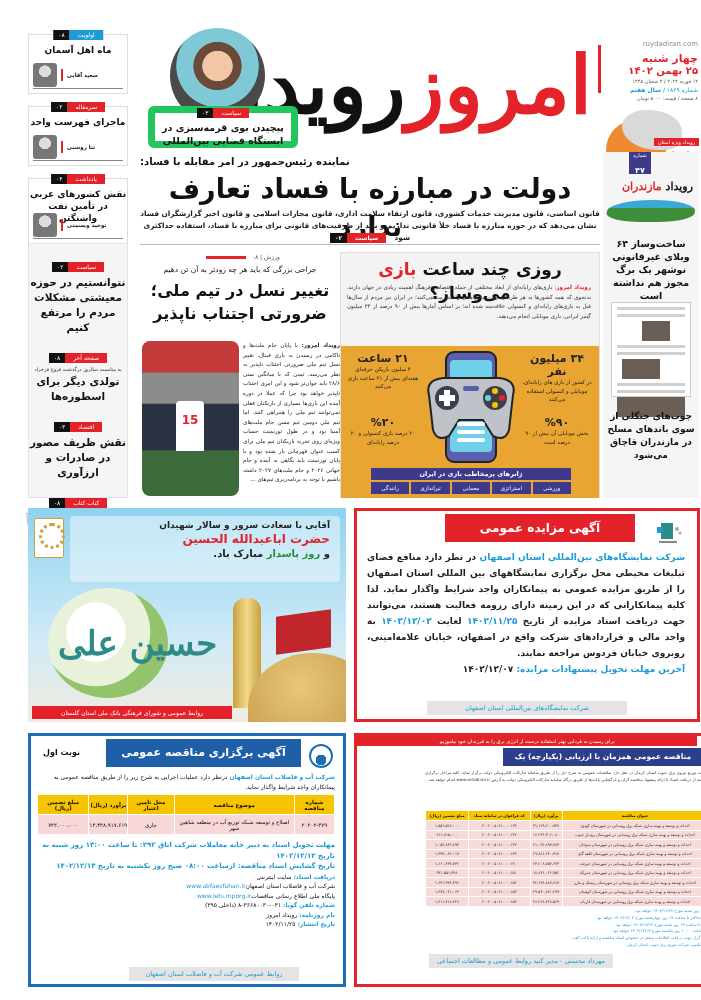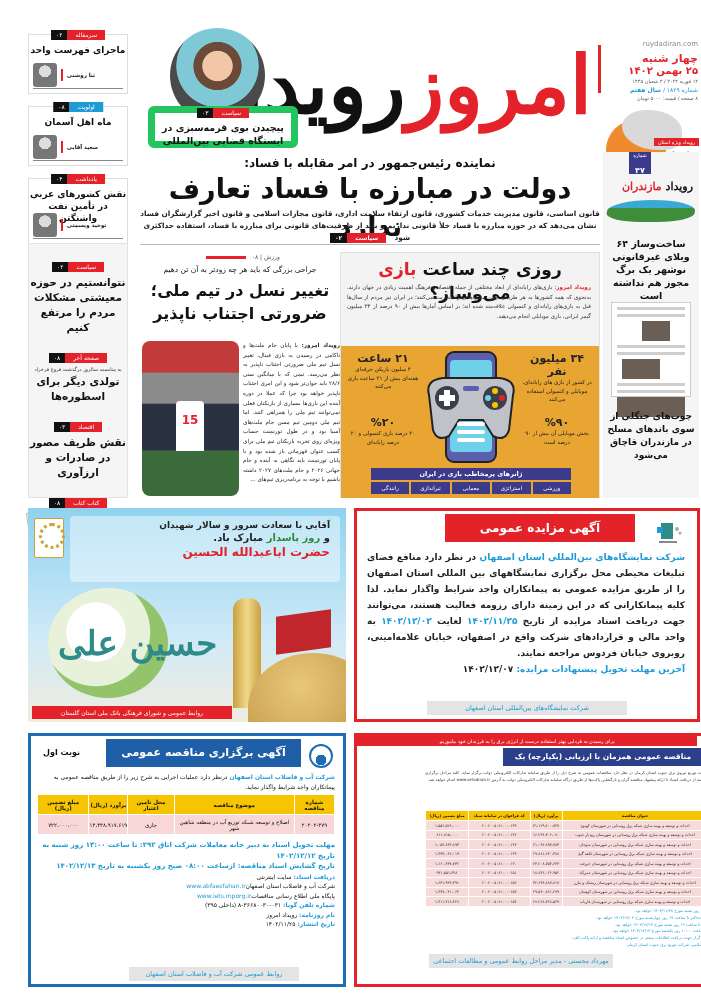--- a/index.html
+++ b/index.html
@@ -48,21 +48,21 @@
   .opinion .author { font-size: 5.5px; font-weight: bold; }
   #leftcol-lower { position: absolute; left: 28px; top: 243px; width: 100px; height: 255px; background: #f5f5f5; border: 1px solid #e3e3e3; text-align: center; }
   #leftcol-lower .item { position: relative; margin-top: 10px; }
   #leftcol-lower .item .tag { margin-bottom: 3px; }
   #leftcol-lower .big { font-size: 10.5px; font-weight: bold; line-height: 15px; }
   #leftcol-lower .small { font-size: 5px; color: #333; margin-bottom: 2px; }
   #book-row { display: flex; align-items: center; justify-content: center; gap: 4px; }
   #book { width: 34px; height: 46px; background: linear-gradient(#f3f0e6 0 40%, #2d9a5a 41%); transform: rotate(-8deg); border: 1px solid #bbb; }
 
   
-  #kicker { left: 140px; top: 156px; width: 460px; text-align: center; font-size: 12px; font-weight: bold; }
+  #kicker { left: 140px; top: 156px; width: 460px; text-align: left; font-size: 10px; font-weight: bold; }
   #headline { left: 140px; top: 170px; width: 460px; text-align: center; font-size: 27px; font-weight: bold; line-height: 38px; letter-spacing: -1px; }
   #lead { left: 140px; top: 208px; width: 460px; text-align: center; font-size: 7.3px; line-height: 12px; font-weight: bold; color: #222; }
   #lead .tag { vertical-align: middle; margin-right: 6px; }
   #hr1 { left: 140px; top: 244px; width: 460px; height: 1px; background: #bbb; }
 
   
   #sports { left: 140px; top: 253px; width: 200px; height: 245px; }
   #sports-tagline { position: absolute; right: 60px; top: 0; font-size: 6px; color: #555; }
   #sports-tagline::after { content: ""; display: inline-block; width: 40px; height: 3px; background: #e3222a; margin-right: 6px; vertical-align: middle; }
   #sports-kicker { position: absolute; right: 0; top: 12px; width: 200px; text-align: center; font-size: 7.5px; }
@@ -183,38 +183,38 @@
         <span class="lbl">سیاست</span>
         <span class="num">۰۳</span>
       </span>
     <div id="feature-title">پیچیدن بوی قرمه‌سبزی در ایستگاه فضایی بین‌المللی</div>
   </div>
 </div>
 
 <div id="leftcol" class="abs">
   <div class="box opinion">
     <span class="tag">
+        <span class="lbl blue">اولویت نامه</span>
+        <span class="num">۰۸</span>
+      </span>
+    <div class="ttl">ماه اهل آسمان</div>
+    <div class="author-row">
+        <span class="author">سعید آقایی</span>
+        <span class="bar"></span>
+        <span class="avatar"></span>
+      </div>
+  </div>
+  <div class="box opinion">
+    <span class="tag">
         <span class="lbl">سرمقاله</span>
         <span class="num">۰۲</span>
       </span>
     <div class="ttl">ماجرای فهرست واحد</div>
     <div class="author-row">
         <span class="author">ثنا روشنی</span>
-        <span class="bar"></span>
-        <span class="avatar"></span>
-      </div>
-  </div>
-  <div class="box opinion">
-    <span class="tag">
-        <span class="lbl blue">اولویت نامه</span>
-        <span class="num">۰۸</span>
-      </span>
-    <div class="ttl">ماه اهل آسمان</div>
-    <div class="author-row">
-        <span class="author">سعید آقایی</span>
         <span class="bar"></span>
         <span class="avatar"></span>
       </div>
   </div>
   <div class="box opinion" style="height:66px">
     <span class="tag">
         <span class="lbl">یادداشت</span>
         <span class="num">۰۴</span>
       </span>
     <div class="ttl">نقش کشورهای عربی در تأمین نفت واشنگتن</div>
@@ -366,22 +366,22 @@
 
 <div id="ad-bank" class="abs">
   <div id="flowers"></div>
   <div id="minaret"></div>
   <div id="dome"></div>
   <div id="flag"></div>
   <div id="calligraphy">حسین علی</div>
   <div id="bank-logo"></div>
   <div id="bank-textbox">
     <div id="bank-l1">آقایی با سعادت سرور و سالار شهیدان</div>
+    <div id="bank-l2">حضرت اباعبدالله الحسین</div>
     <div id="bank-l3"><span>و </span><span class="g">روز پاسدار</span><span> مبارک باد.</span></div>
-    <div id="bank-l2">حضرت اباعبدالله الحسین</div>
   </div>
   <div id="bank-footer">روابط عمومی و شورای فرهنگی بانک ملی استان گلستان</div>
 </div>
 
 <div id="ad-tender" class="abs">
   <div id="tender-logo"></div>
   <div id="tender-header">آگهی برگزاری مناقصه عمومی</div>
   <div id="tender-round">نوبت اول</div>
   <div id="tender-intro"><span class="hl">شرکت آب و فاضلاب استان اصفهان</span><span> درنظر دارد عملیات اجرایی به شرح زیر را از طریق مناقصه عمومی به پیمانکاران واجد شرایط واگذار نماید.</span></div>
   <table id="tender-table">
@@ -512,14 +512,14 @@
       </tbody>
   </table>
   <div id="power-notes">
       <div>تاریخ انتشار فراخوان از سامانه: روز شنبه مورخ ۱۴۰۲/۱۱/۲۸ خواهد بود.</div>
       <div>مهلت دریافت اسناد از سامانه: حداکثر تا ساعت ۱۹ روز چهارشنبه مورخ ۱۴۰۲/۱۲/۰۲ خواهد بود.</div>
       <div>مهلت ارسال پیشنهادها: حداکثر تا ساعت ۱۹ روز شنبه مورخ ۱۴۰۲/۱۲/۱۲ خواهد بود.</div>
       <div>زمان بازگشایی پاکت‌ها: راس ساعت ۱۰:۰۰ روز یکشنبه مورخ ۱۴۰۲/۱۲/۱۳ خواهد بود.</div>
       <div>اطلاعات تماس دستگاه مناقصه گزار جهت دریافت اطلاعات بیشتر در خصوص اسناد مناقصه و ارائه پاکت الف:</div>
       <div>آدرس: کرمان، بلوار جمهوری اسلامی، شرکت توزیع برق جنوب استان کرمان</div>
     </div>
-  <div id="power-footer">مهرداد محسنی - مدیر مراحل روابط عمومی و مطالعات اجتماعی</div>
+  <div id="power-footer">مهرداد محسنی - مدیر کنید روابط عمومی و مطالعات اجتماعی</div>
 </div>
 
 </body></html>

